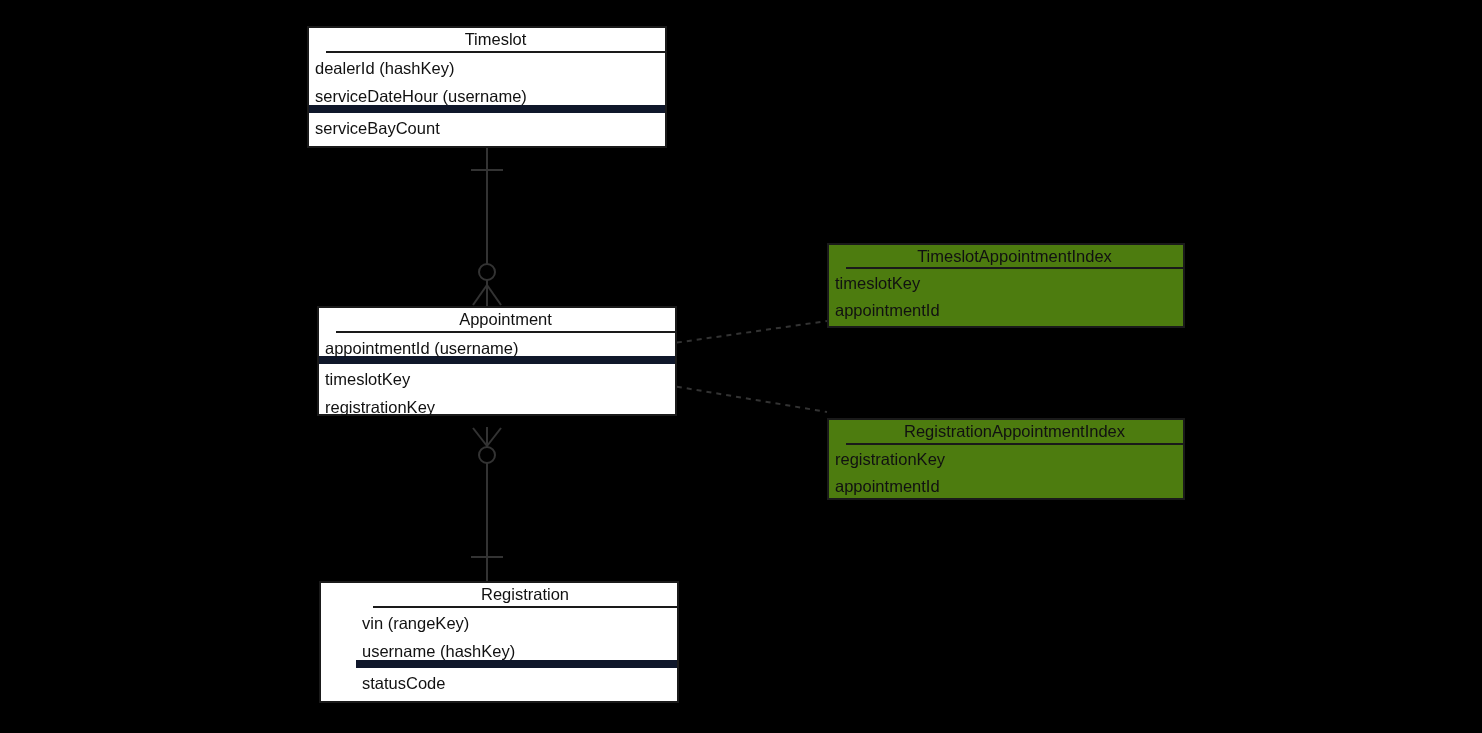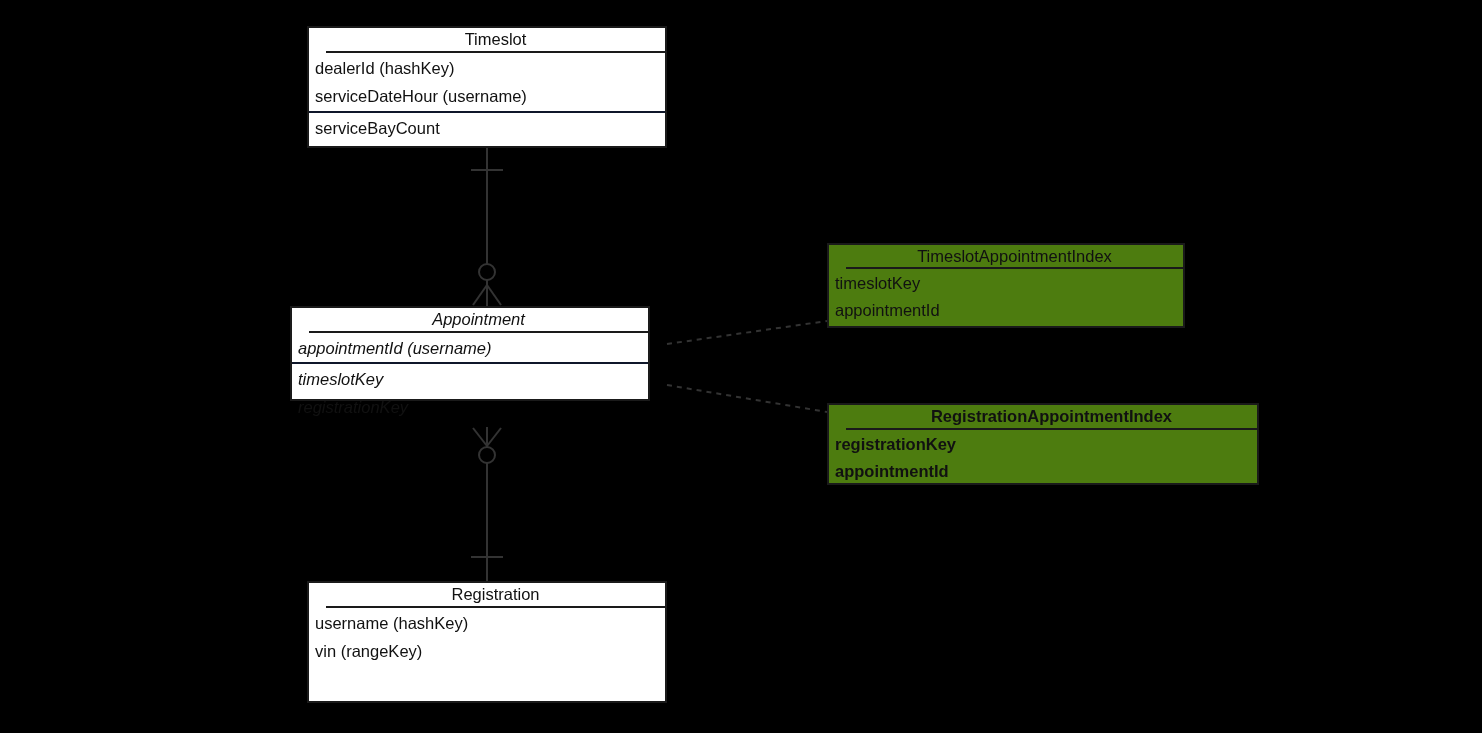--- a/index.html
+++ b/index.html
@@ -39,21 +39,21 @@
     text-align: right;
     font-size: 16.5px;
     display: flex;
     align-items: center;
     justify-content: center;
     box-sizing: border-box;
     margin-left: 17px;
   }
   .entity-section {
     box-sizing: border-box;
-    border-bottom: 2px solid #0f172a;
+    border-bottom: 8px solid #0f172a;
     padding: 1px 6px;
   }
   .entity-section:last-child {
     border-bottom: none;
     flex: 1 1 auto;
     border-radius: 13px;
   }
   .attr-row {
     font-size: 16.5px;
     line-height: 28px;
@@ -61,32 +61,32 @@
   }
   .index-table .attr-row {
     line-height: 27px;
   }
 
   
   #entity-timeslot      { left: 307px; top: 26px;  width: 360px; height: 122px; }
   #entity-timeslot      .entity-title { height: 25px; }
   #entity-timeslot      .sec-keys  { height: 60px; }
 
-  #entity-appointment   { left: 290px; top: 306px; width: 360px; height: 95px; font-style: italic; }
+  #entity-appointment   { left: 317px; top: 306px; width: 360px; height: 110px; }
   #entity-appointment   .entity-title { height: 25px; }
   #entity-appointment   .sec-keys  { height: 31px; }
 
-  #entity-registration  { left: 307px; top: 581px; width: 360px; height: 122px; }
+  #entity-registration  { left: 319px; top: 581px; width: 360px; height: 122px; padding-left: 35px; }
   #entity-registration  .entity-title { height: 25px; }
   #entity-registration  .sec-keys  { height: 60px; }
 
   #index-timeslot-appointment     { left: 827px; top: 243px; width: 358px; height: 85px; }
   #index-timeslot-appointment     .entity-title { height: 24px; }
 
-  #index-registration-appointment { left: 827px; top: 403px; width: 432px; height: 82px; font-weight: bold; }
+  #index-registration-appointment { left: 827px; top: 418px; width: 358px; height: 82px; }
   #index-registration-appointment .entity-title { height: 25px; }
 </style>
 </head>
 <body>
 
 <div id="canvas">
 
   <svg id="wires" viewBox="0 0 1482 733" xmlns="http://www.w3.org/2000/svg">
     <g stroke="#333333" stroke-width="2" fill="none">
 
@@ -142,22 +142,25 @@
     </div>
     <div class="entity-section sec-attrs">
       <div class="attr-row">timeslotKey</div>
       <div class="attr-row">registrationKey</div>
     </div>
   </div>
 
   <div class="entity" id="entity-registration">
     <div class="entity-title">Registration</div>
     <div class="entity-section sec-keys">
+      <div class="attr-row">vin (rangeKey)</div>
       <div class="attr-row">username (hashKey)</div>
-      <div class="attr-row">vin (rangeKey)</div>
+    </div>
+    <div class="entity-section sec-attrs">
+      <div class="attr-row">statusCode</div>
     </div>
   </div>
 
   <div class="entity index-table" id="index-timeslot-appointment">
     <div class="entity-title">TimeslotAppointmentIndex</div>
     <div class="entity-section">
       <div class="attr-row">timeslotKey</div>
       <div class="attr-row">appointmentId</div>
     </div>
   </div>

